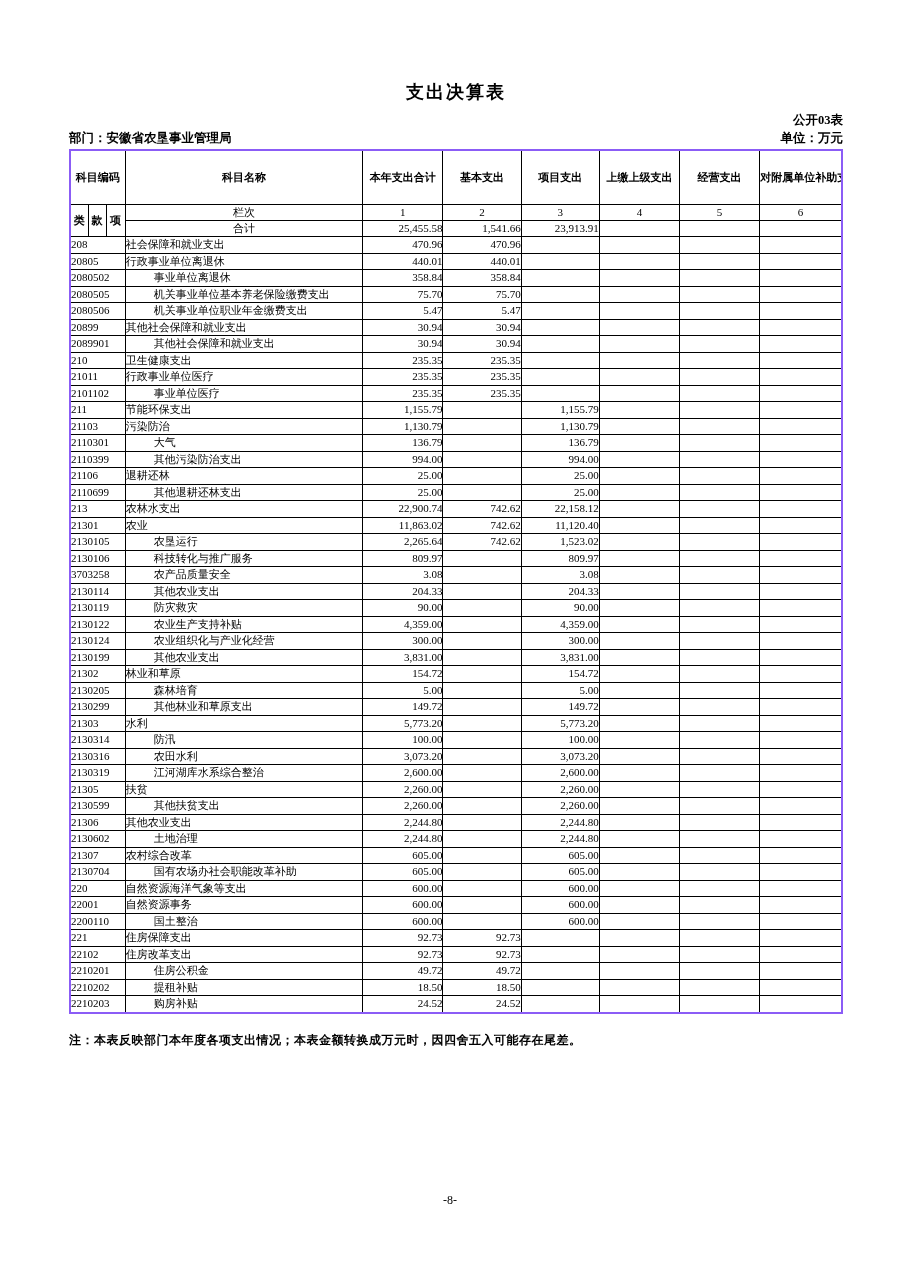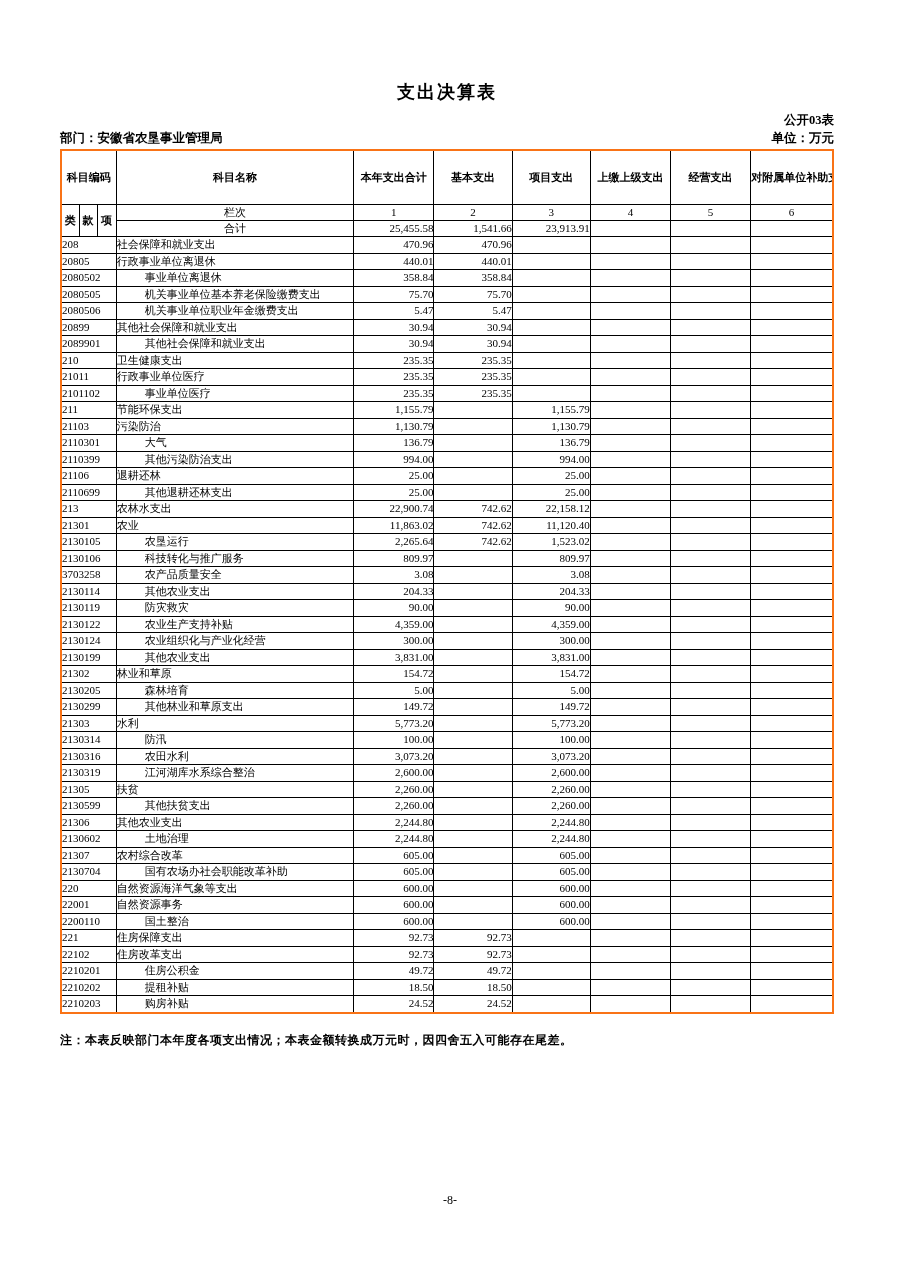--- a/index.html
+++ b/index.html
@@ -10,21 +10,21 @@
   body {
     width: 900px;
     height: 1273px;
     position: relative;
     font-family: "Liberation Serif", serif;
     color: #000;
     -webkit-font-smoothing: antialiased;
   }
   .sheet {
     position: absolute;
-    left: 60px;
+    left: 69px;
     top: 80px;
     width: 774px;
   }
   .doc-title {
     text-align: center;
     font-size: 18px;
     font-weight: bold;
     letter-spacing: 2px;
   }
   .table-code {
@@ -38,21 +38,21 @@
     justify-content: space-between;
     font-size: 12.5px;
     font-weight: bold;
     margin-top: 1px;
     margin-bottom: 2px;
   }
   table.report {
     border-collapse: collapse;
     width: 774px;
     table-layout: fixed;
-    border: 2px solid #f97316;
+    border: 2px solid #8b5cf6;
   }
   table.report td {
     border: 1px solid #000;
     font-size: 11px;
     line-height: 1.15;
     overflow: hidden;
     white-space: nowrap;
     padding: 0;
   }
   td.hdr {

